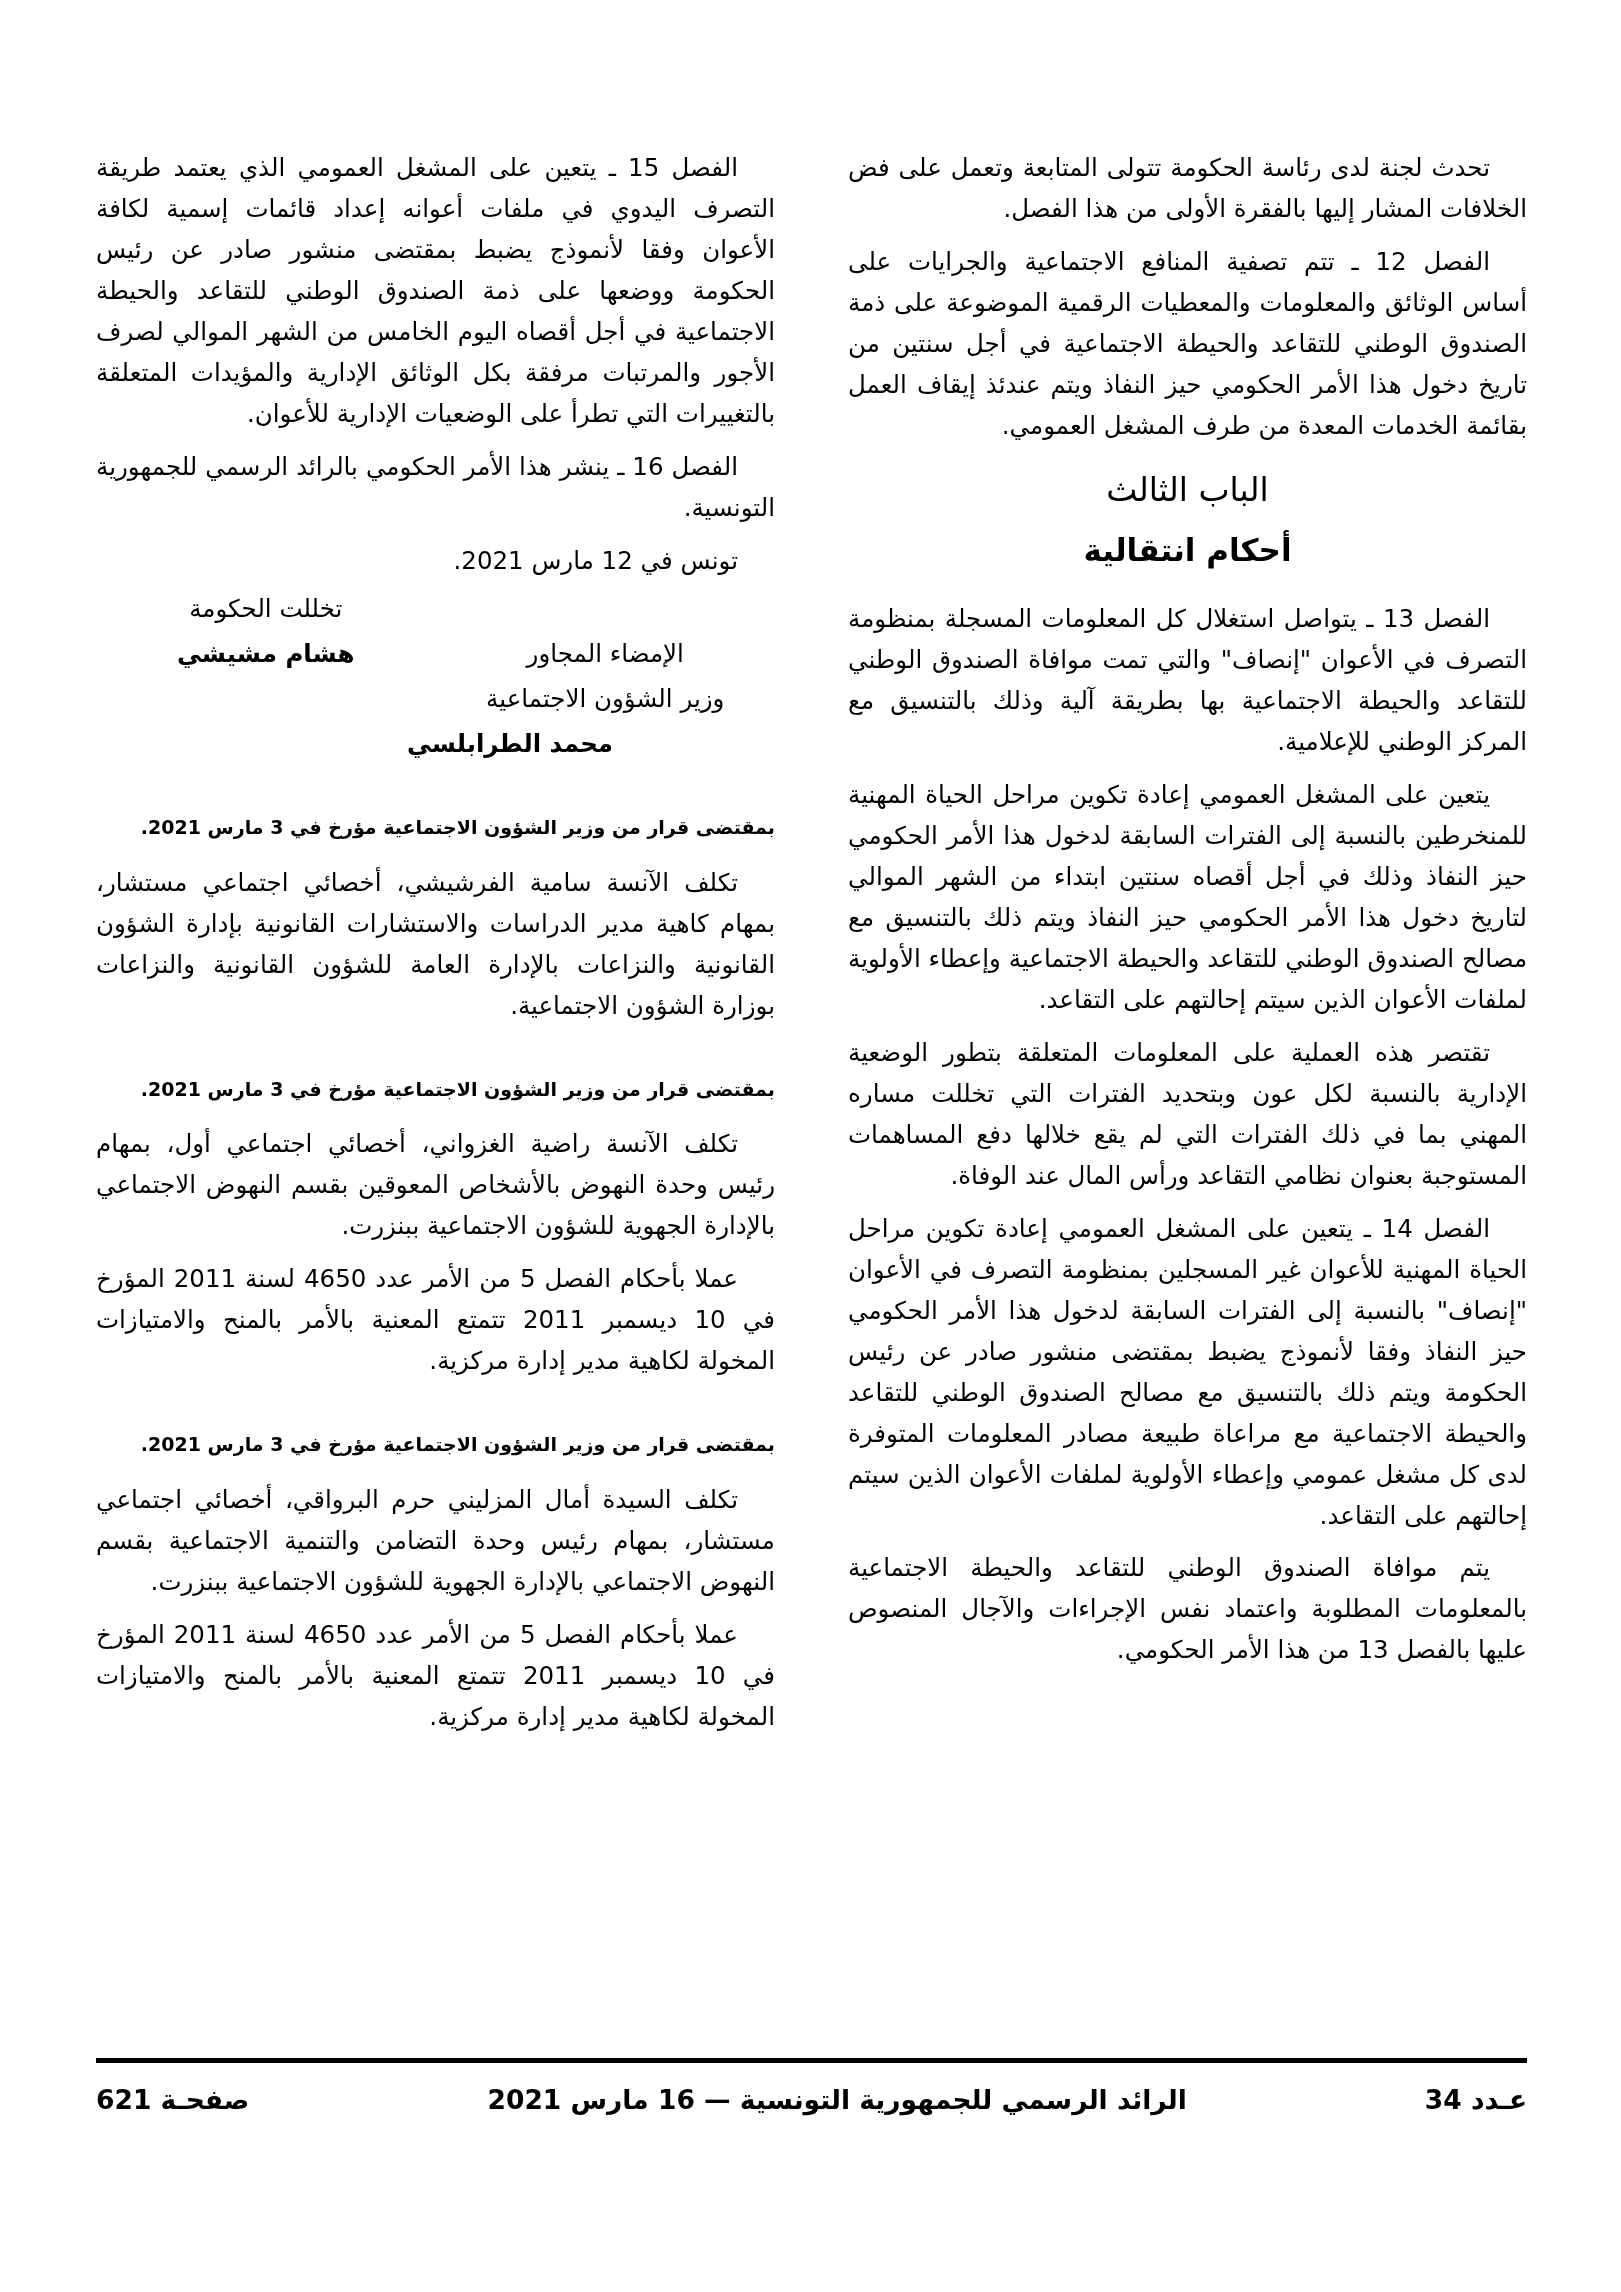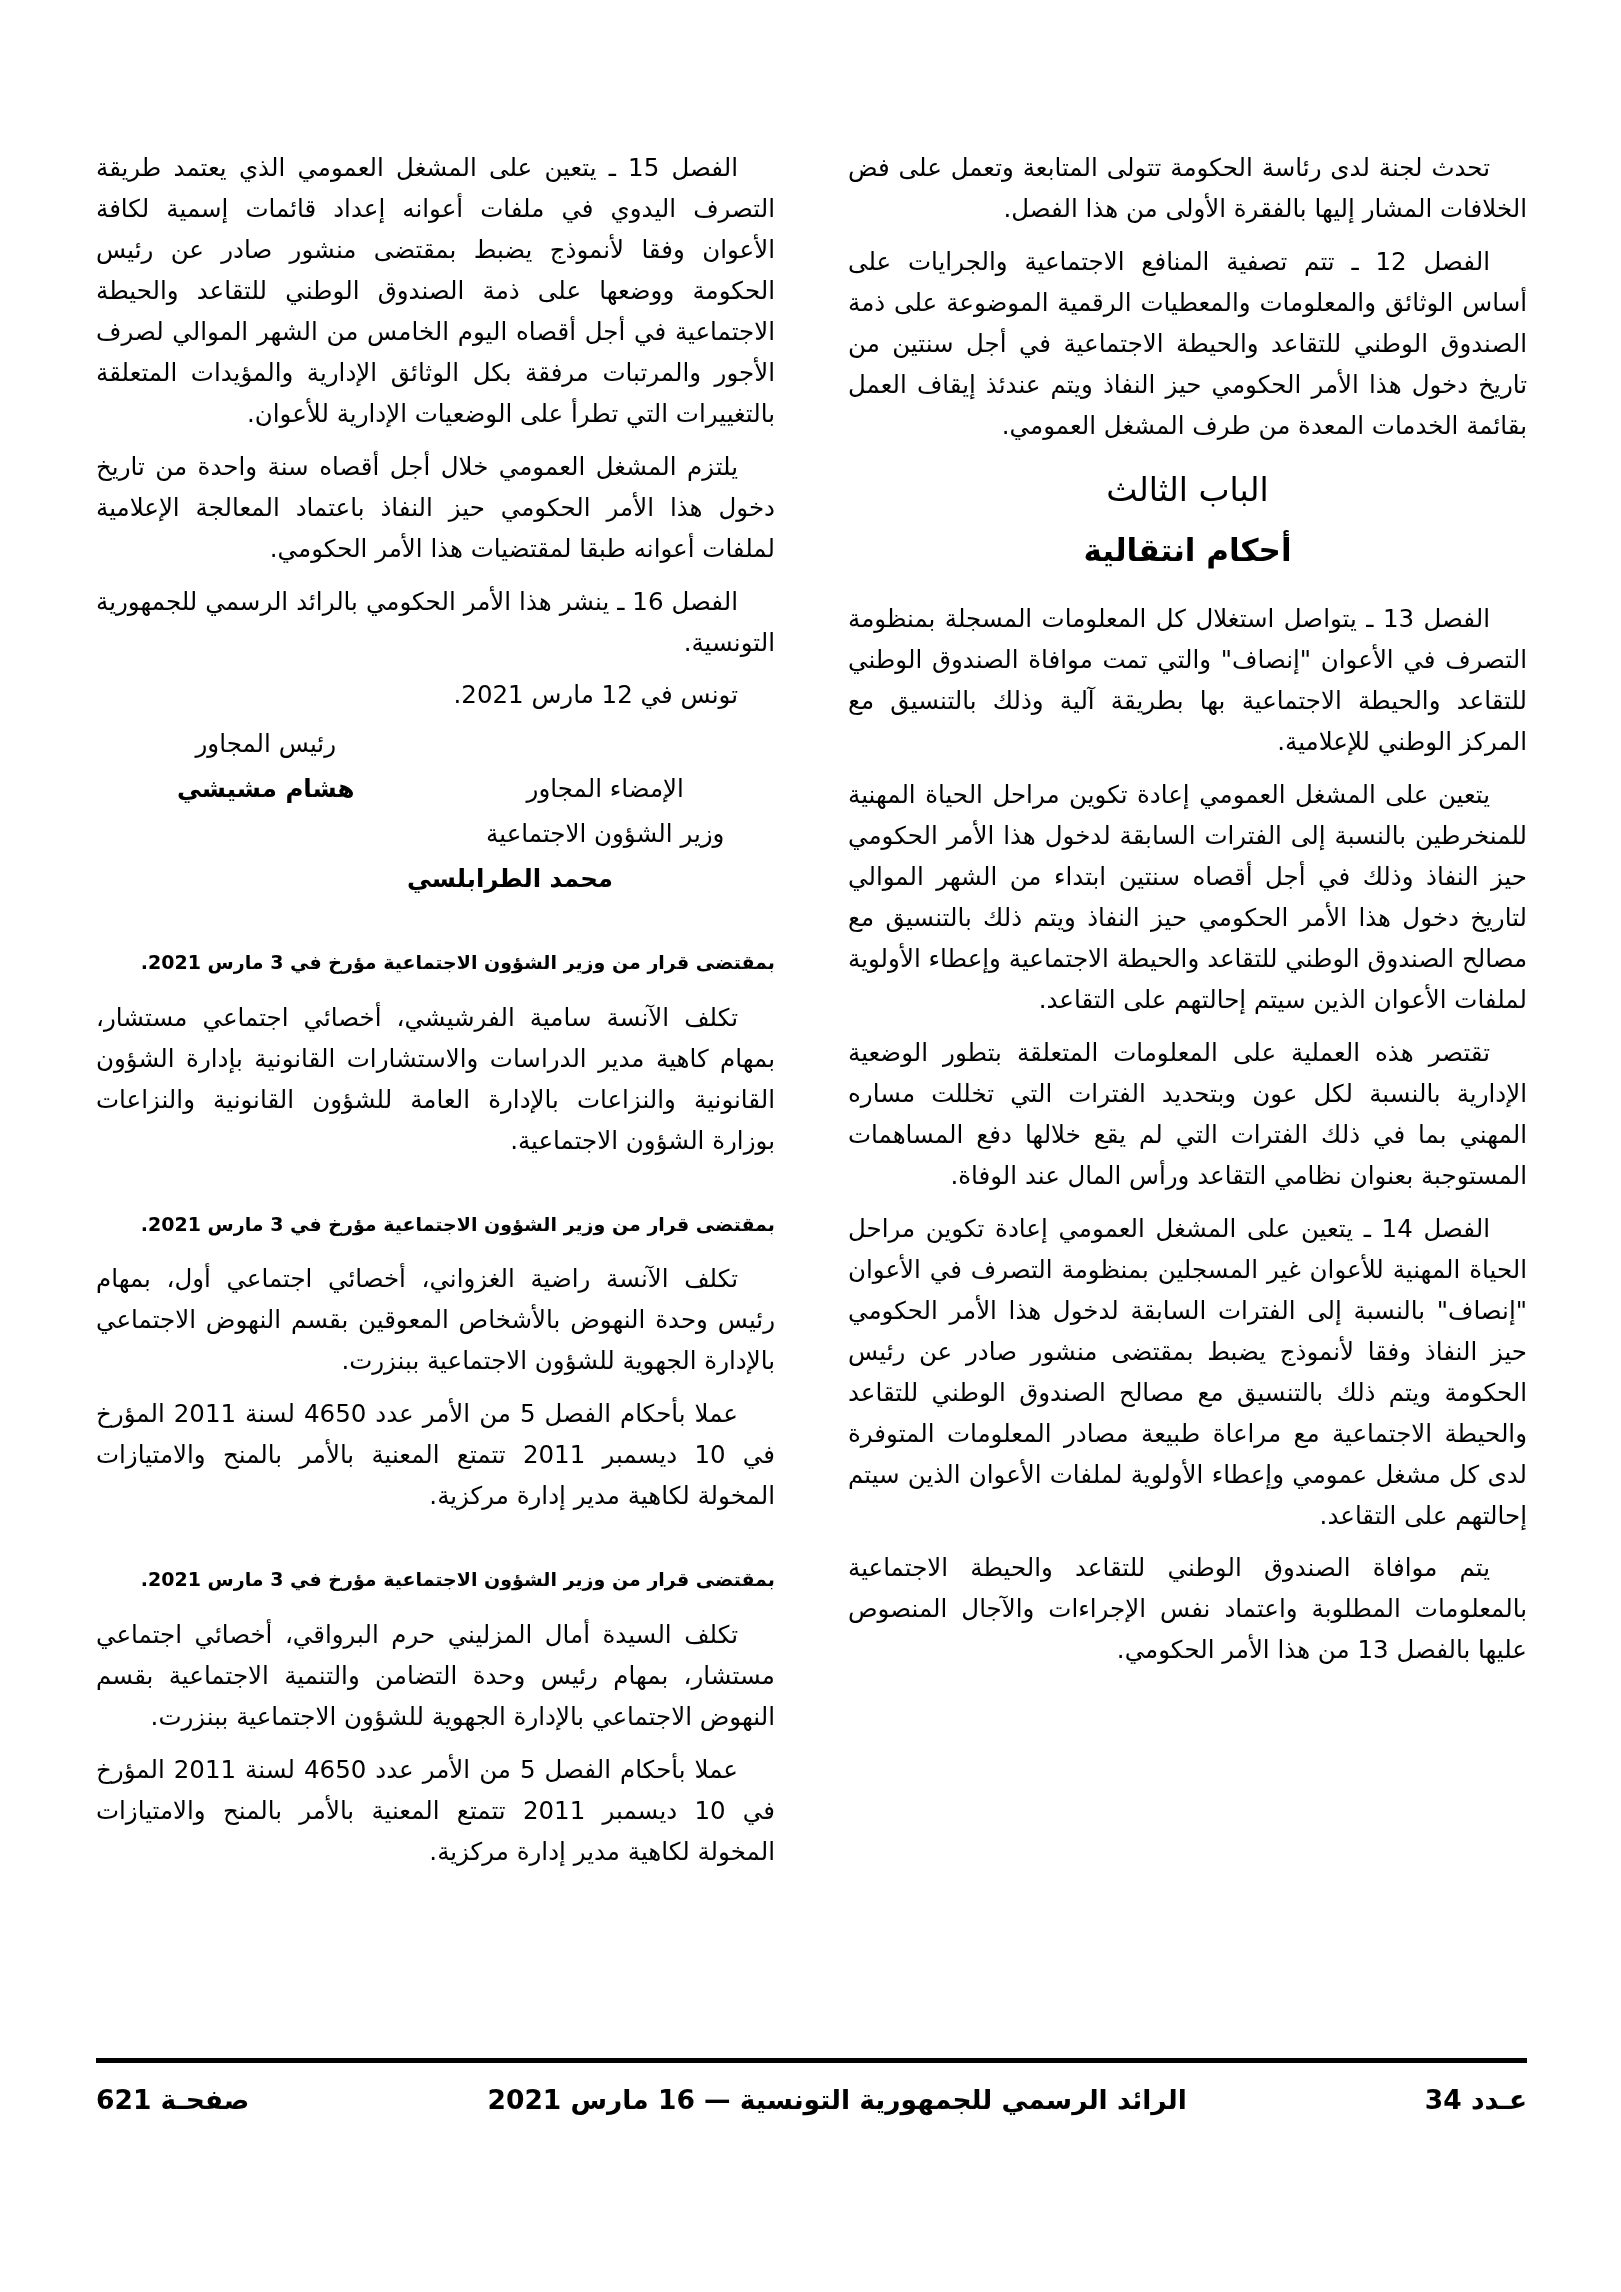--- a/index.html
+++ b/index.html
@@ -111,27 +111,26 @@
         <p class="para">الفصل 13 ـ يتواصل استغلال كل المعلومات المسجلة بمنظومة التصرف في الأعوان "إنصاف" والتي تمت موافاة الصندوق الوطني للتقاعد والحيطة الاجتماعية بها بطريقة آلية وذلك بالتنسيق مع المركز الوطني للإعلامية.</p>
         <p class="para">يتعين على المشغل العمومي إعادة تكوين مراحل الحياة المهنية للمنخرطين بالنسبة إلى الفترات السابقة لدخول هذا الأمر الحكومي حيز النفاذ وذلك في أجل أقصاه سنتين ابتداء من الشهر الموالي لتاريخ دخول هذا الأمر الحكومي حيز النفاذ ويتم ذلك بالتنسيق مع مصالح الصندوق الوطني للتقاعد والحيطة الاجتماعية وإعطاء الأولوية لملفات الأعوان الذين سيتم إحالتهم على التقاعد.</p>
         <p class="para">تقتصر هذه العملية على المعلومات المتعلقة بتطور الوضعية الإدارية بالنسبة لكل عون وبتحديد الفترات التي تخللت مساره المهني بما في ذلك الفترات التي لم يقع خلالها دفع المساهمات المستوجبة بعنوان نظامي التقاعد ورأس المال عند الوفاة.</p>
         <p class="para">الفصل 14 ـ يتعين على المشغل العمومي إعادة تكوين مراحل الحياة المهنية للأعوان غير المسجلين بمنظومة التصرف في الأعوان "إنصاف" بالنسبة إلى الفترات السابقة لدخول هذا الأمر الحكومي حيز النفاذ وفقا لأنموذج يضبط بمقتضى منشور صادر عن رئيس الحكومة ويتم ذلك بالتنسيق مع مصالح الصندوق الوطني للتقاعد والحيطة الاجتماعية مع مراعاة طبيعة مصادر المعلومات المتوفرة لدى كل مشغل عمومي وإعطاء الأولوية لملفات الأعوان الذين سيتم إحالتهم على التقاعد.</p>
         <p class="para">يتم موافاة الصندوق الوطني للتقاعد والحيطة الاجتماعية بالمعلومات المطلوبة واعتماد نفس الإجراءات والآجال المنصوص عليها بالفصل 13 من هذا الأمر الحكومي.</p>
       </div>
 
     <div class="col" id="left-col">
       <div id="left-top-blocks">
           <p class="para">الفصل 15 ـ يتعين على المشغل العمومي الذي يعتمد طريقة التصرف اليدوي في ملفات أعوانه إعداد قائمات إسمية لكافة الأعوان وفقا لأنموذج يضبط بمقتضى منشور صادر عن رئيس الحكومة ووضعها على ذمة الصندوق الوطني للتقاعد والحيطة الاجتماعية في أجل أقصاه اليوم الخامس من الشهر الموالي لصرف الأجور والمرتبات مرفقة بكل الوثائق الإدارية والمؤيدات المتعلقة بالتغييرات التي تطرأ على الوضعيات الإدارية للأعوان.</p>
-          <p class="para">يلتزم المشغل العمومي خلال أجل أقصاه سنة واحدة من تاريخ دخول هذا الأمر الحكومي حيز النفاذ باعتماد المعالجة الإعلامية لملفات أعوانه طبقا لمقتضيات هذا الأمر الحكومي.</p>
           <p class="para">الفصل 16 ـ ينشر هذا الأمر الحكومي بالرائد الرسمي للجمهورية التونسية.</p>
           <p class="para date-line">تونس في 12 مارس 2021.</p>
         </div>
 
       <div class="signature">
-        <div class="sig-cell">رئيس المجاور</div>
+        <div class="sig-cell">تخللت الحكومة</div>
         <div class="sig-cell empty"></div>
 
         <div class="sig-cell sig-bold">هشام مشيشي</div>
         <div class="sig-cell">الإمضاء المجاور</div>
 
         <div class="sig-cell empty"></div>
         <div class="sig-cell">وزير الشؤون الاجتماعية</div>
 
         <div class="sig-full sig-bold">محمد الطرابلسي</div>
       </div>

